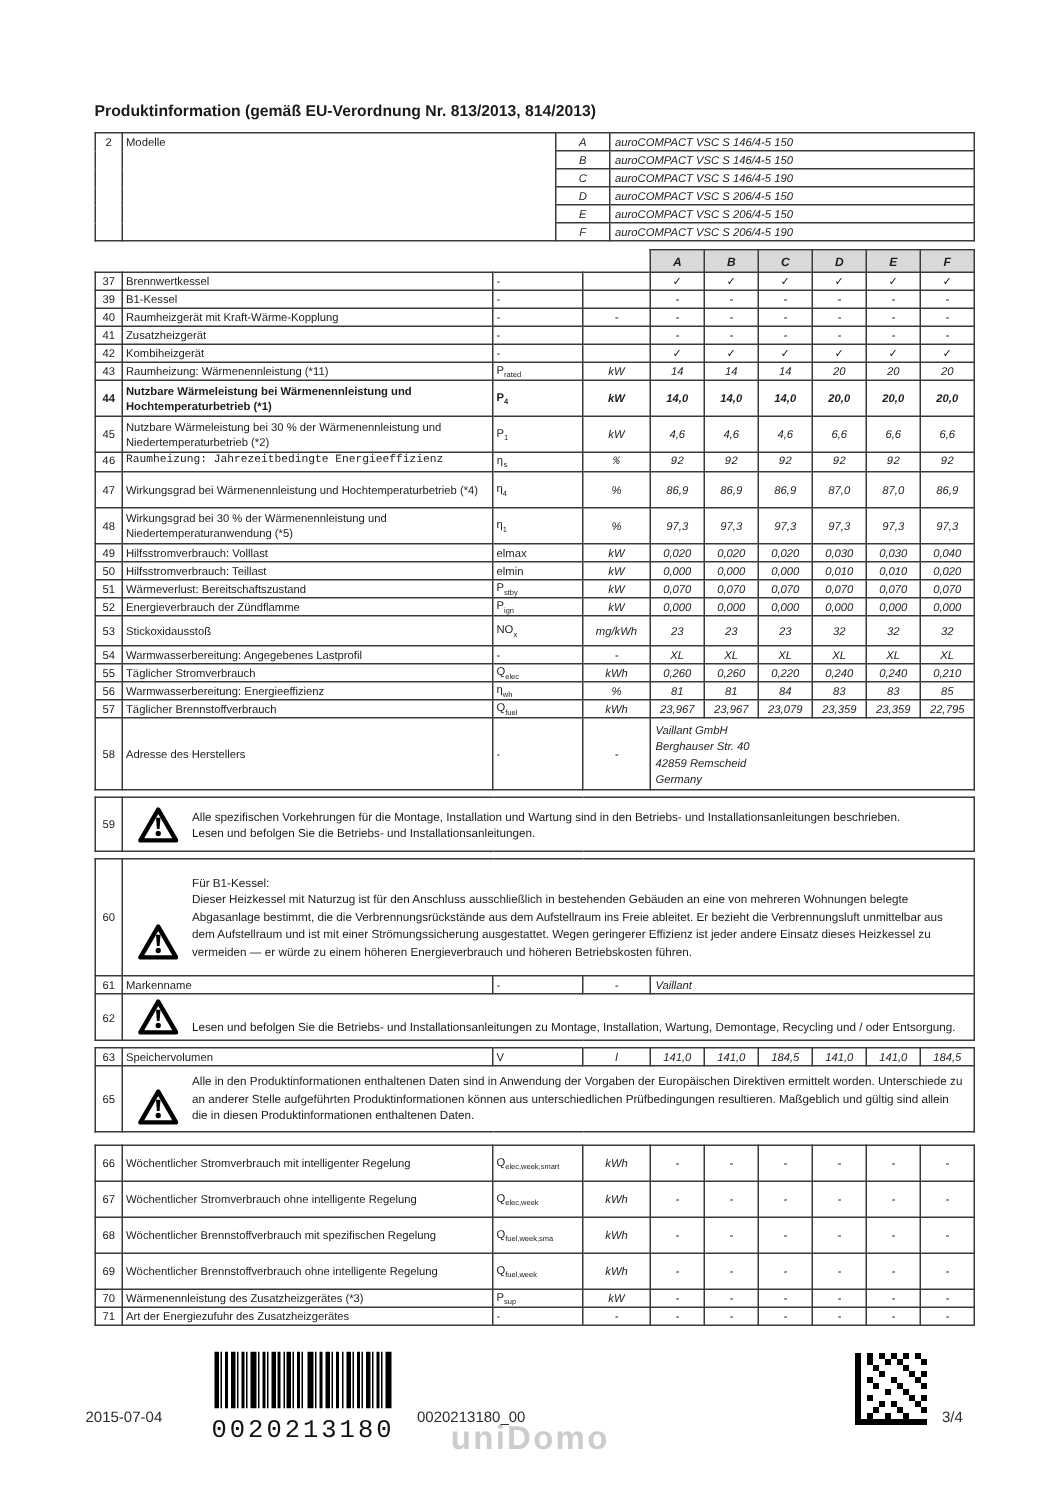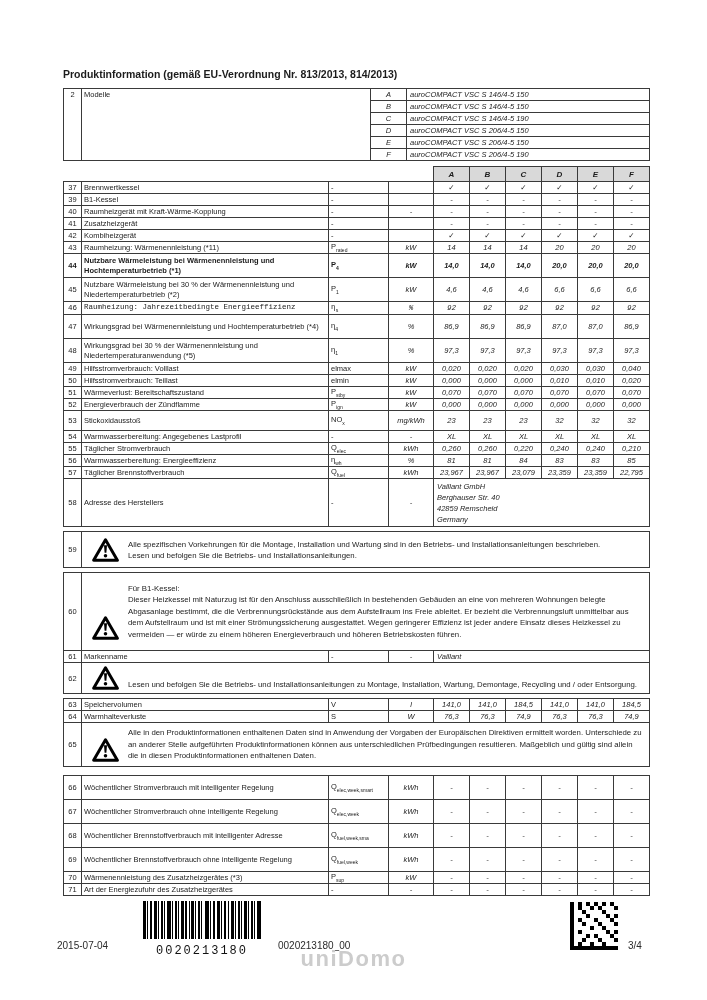--- a/index.html
+++ b/index.html
@@ -23,21 +23,21 @@
   .lines-cell div{line-height:11px;}
   .note-cell{padding:3px 4px 3px 0;}
   .note{display:flex;align-items:flex-end;}
   .icon-wrap{flex:0 0 46px;display:flex;justify-content:center;align-items:center;}
   .ntext{flex:1 1 auto;font-size:7.8px;line-height:11.5px;text-align:left;}
   .seg{margin:0;}
   
   .f-date{position:absolute;left:57px;top:940px;font-size:10px;color:#2b2b2b;}
   .barcode-block{position:absolute;left:141px;top:901px;width:122px;}
   .bc-num{width:122px;text-align:center;font-family:"Liberation Mono","DejaVu Sans Mono",monospace;
-          font-size:12px;letter-spacing:2px;margin-top:1px;color:#111;}
+          font-size:17px;letter-spacing:2px;margin-top:1px;color:#111;}
   .f-doc{position:absolute;left:278px;top:940px;font-size:10px;color:#2b2b2b;}
   .dm{position:absolute;left:570px;top:902px;}
   .f-page{position:absolute;left:628px;top:940px;font-size:10px;color:#2b2b2b;}
   .watermark{position:absolute;left:0;right:0;top:946px;text-align:center;
              font-size:22px;font-weight:bold;color:#cccccc;letter-spacing:1.5px;}
 </style>
 </head>
 <body>
 
 <div class="page">
@@ -472,32 +472,20 @@
             <td class="lbl">Speichervolumen</td>
             <td class="sym">V</td>
             <td class="unit">l</td>
             <td class="val">141,0</td>
             <td class="val">141,0</td>
             <td class="val">184,5</td>
             <td class="val">141,0</td>
             <td class="val">141,0</td>
             <td class="val">184,5</td>
           </tr>
-          <tr style="height: 12px;">
-            <td class="num">64</td>
-            <td class="lbl">Warmhalteverluste</td>
-            <td class="sym">S</td>
-            <td class="unit">W</td>
-            <td class="val">76,3</td>
-            <td class="val">76,3</td>
-            <td class="val">74,9</td>
-            <td class="val">76,3</td>
-            <td class="val">76,3</td>
-            <td class="val">74,9</td>
-          </tr>
           <tr style="height: 44px;">
             <td class="num">65</td>
             <td class="note-cell" colspan="9">
               <div class="note">
   <span class="icon-wrap">
                   <svg width="27" height="24" viewBox="0 0 100 88">
                     <path d="M50 6 L94 82 H6 Z" fill="none" stroke="#000" stroke-width="11" stroke-linejoin="round"></path>
                     <path d="M44.5 26 h11 l-2.2 28 h-6.6 Z" fill="#000"></path>
                     <circle cx="50" cy="65" r="6.5" fill="#000"></circle>
                   </svg>
@@ -543,21 +531,21 @@
             <td class="unit">kWh</td>
             <td class="val">-</td>
             <td class="val">-</td>
             <td class="val">-</td>
             <td class="val">-</td>
             <td class="val">-</td>
             <td class="val">-</td>
           </tr>
           <tr style="height: 24px;">
             <td class="num">68</td>
-            <td class="lbl">Wöchentlicher Brennstoffverbrauch mit intelligenter Adresse</td>
+            <td class="lbl">Wöchentlicher Brennstoffverbrauch mit spezifischen Regelung</td>
             <td class="sym"><span>Q</span><sub>fuel,week,sma</sub></td>
             <td class="unit">kWh</td>
             <td class="val">-</td>
             <td class="val">-</td>
             <td class="val">-</td>
             <td class="val">-</td>
             <td class="val">-</td>
             <td class="val">-</td>
           </tr>
           <tr style="height: 24px;">

